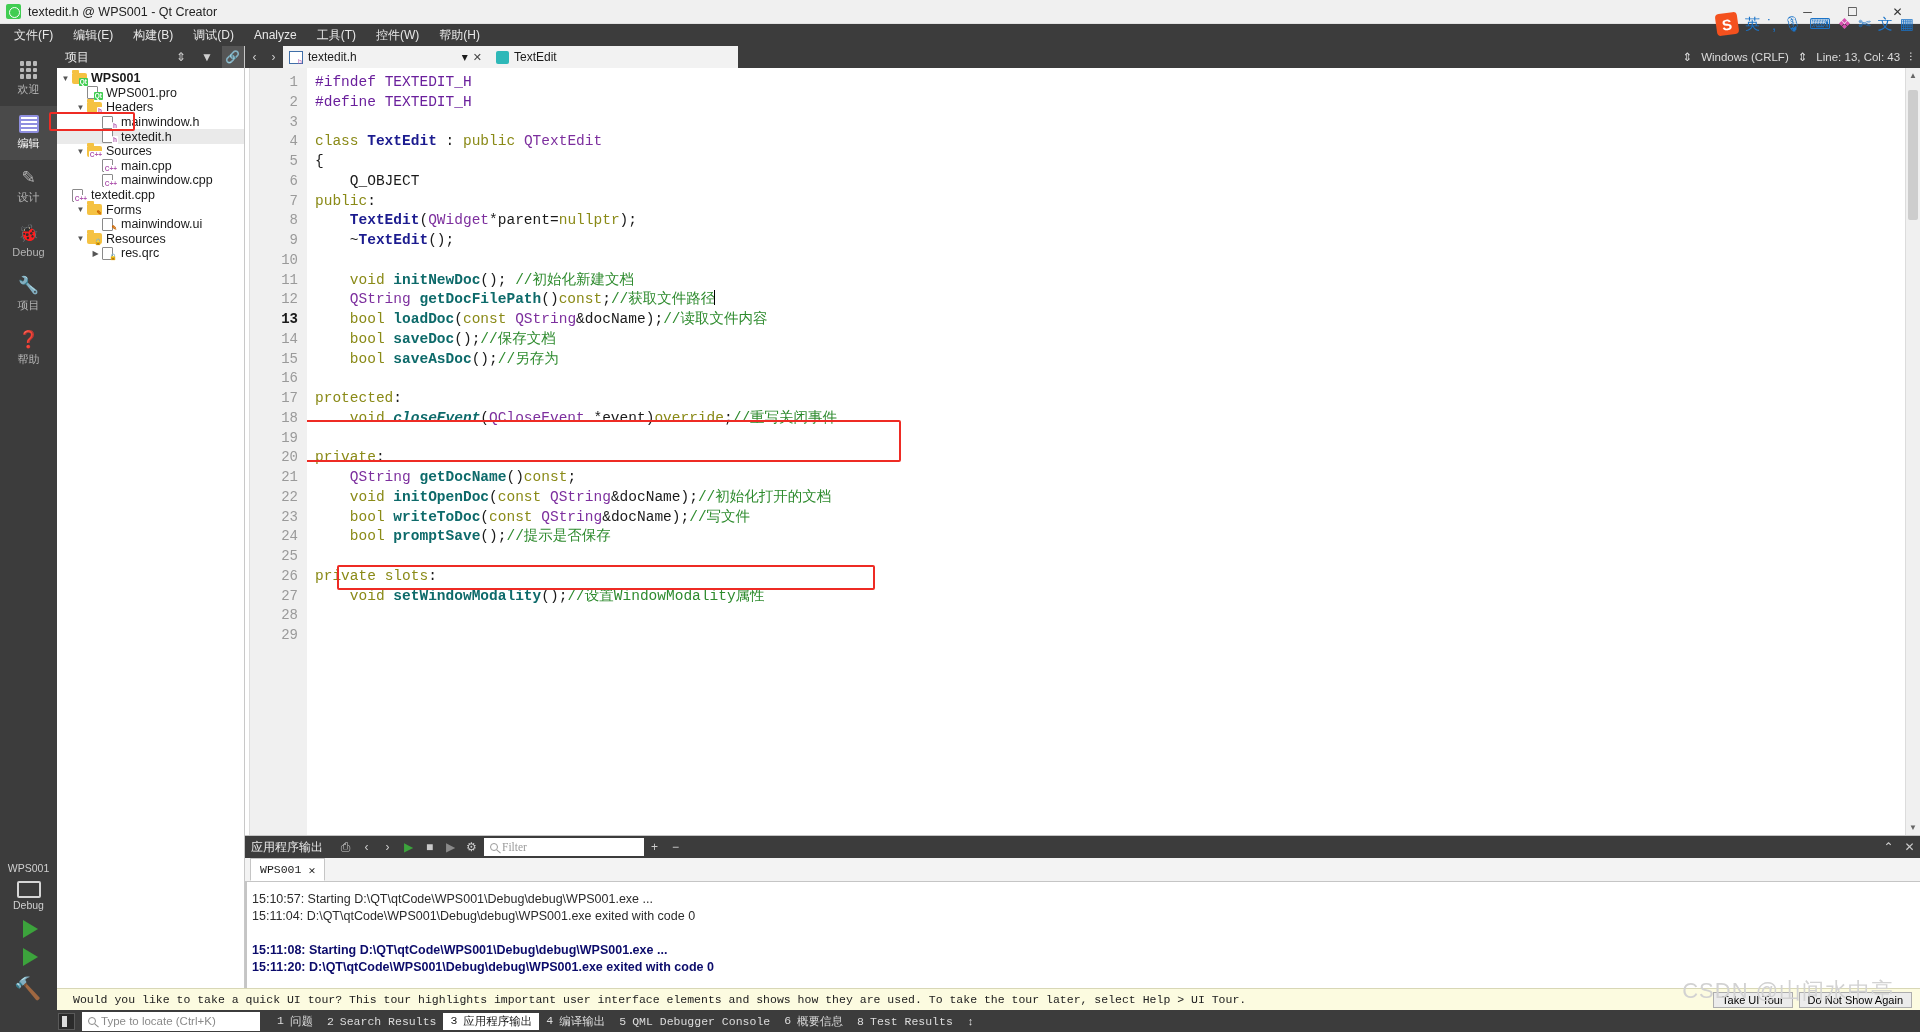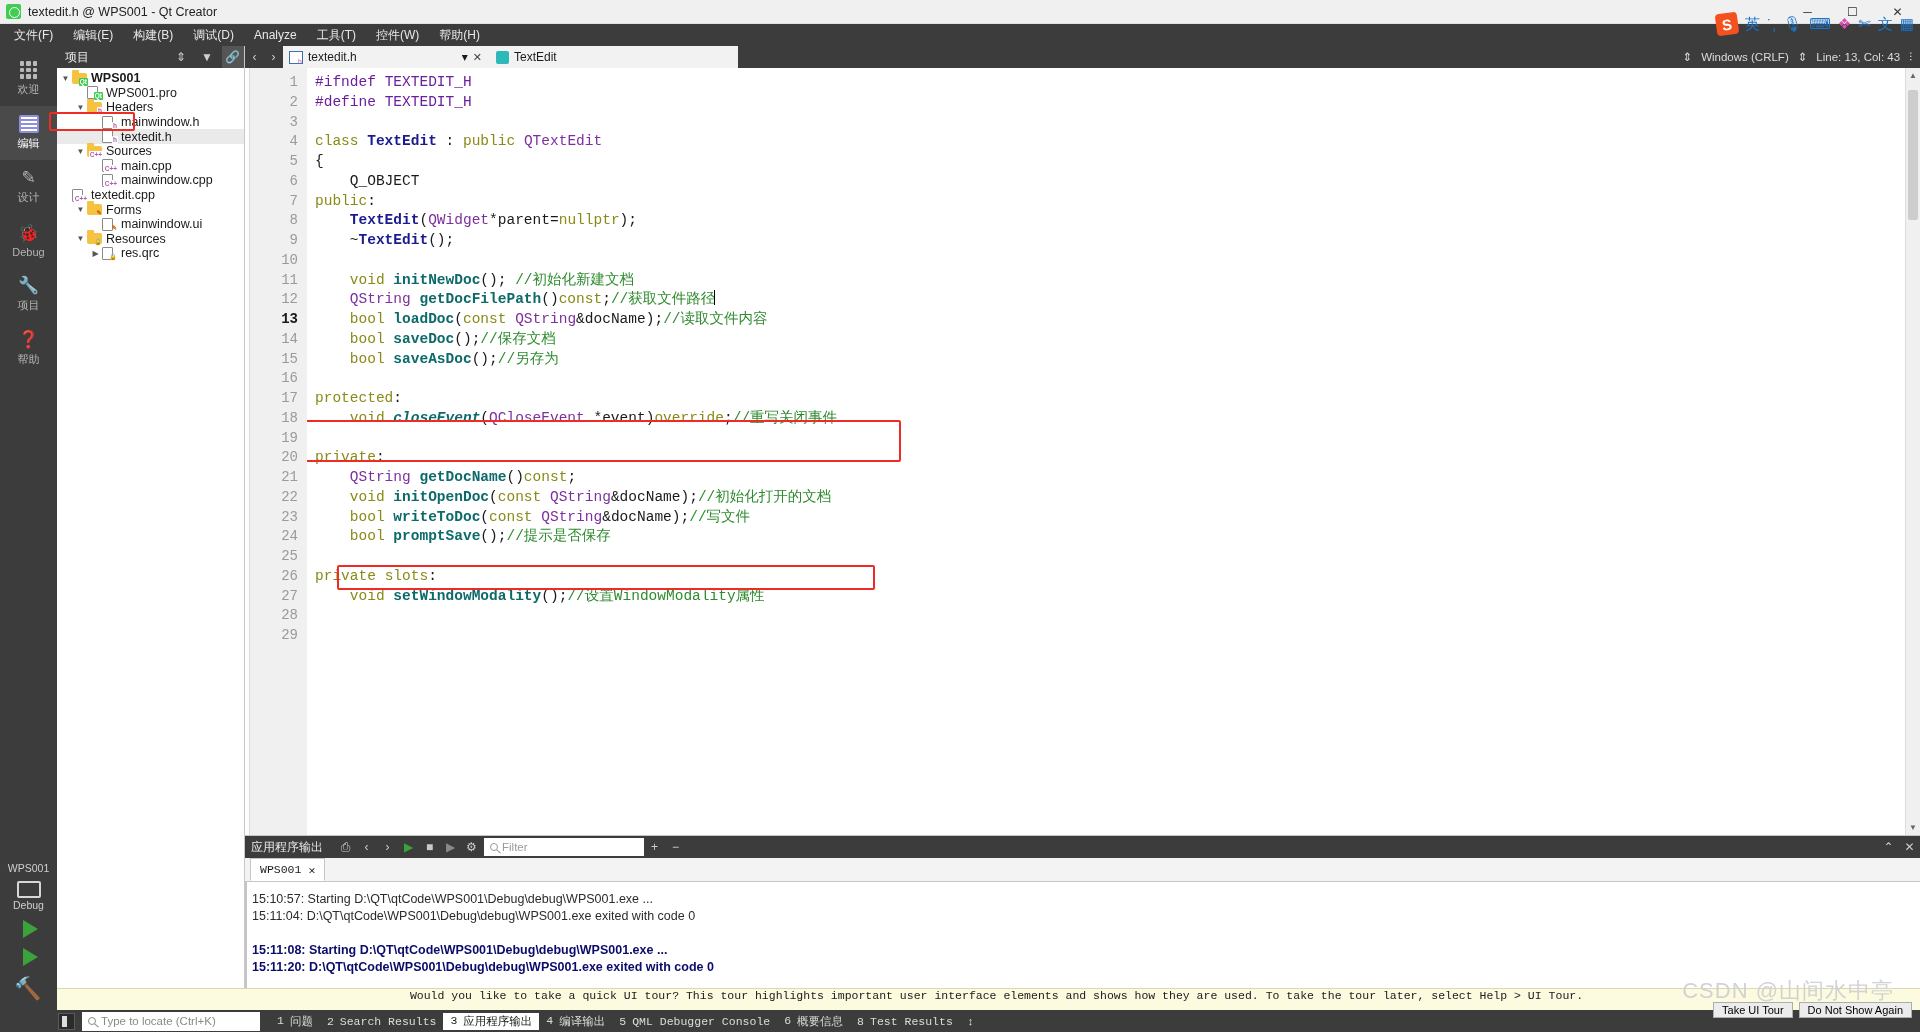--- a/index.html
+++ b/index.html
@@ -203,21 +203,21 @@
   .out-header{
     height:22px; background:#3c3c3c; display:flex; align-items:center; color:#e8e8e8;
     font-size:12px; flex:0 0 22px;
   }
   .out-title{ padding:0 12px 0 6px; }
   .oh-btn{ width:21px;height:22px;display:flex;align-items:center;justify-content:center;
            color:#cdcdcd; font-size:12px; }
   .filterbox{
     height:18px; background:#fff; display:flex; align-items:center; gap:4px; padding:0 6px;
     width:160px; margin-left:2px; color:#9a9a9a; font-size:11.5px;
-    font-family:Liberation Sans, sans-serif;
+    font-family:Liberation Serif, serif;
   }
   .out-header .rightgrp{ margin-left:auto; display:flex; align-items:center; }
   .out-tabs{
     height:24px; background:#f3f3f3; border-bottom:1px solid #c5c5c5; display:flex;
     align-items:flex-end; padding-left:5px; flex:0 0 24px;
   }
   .out-tab{
     background:#ffffff; border:1px solid #c5c5c5; border-bottom:1px solid #ffffff;
     height:23px; display:flex; align-items:center; gap:7px; padding:0 9px;
     font-family:"Liberation Mono", monospace; font-size:11.5px; color:#1a1a1a;
@@ -228,21 +228,21 @@
     border-left:1px solid #c5c5c5;
   }
   .oline{ height:17px; line-height:17px; white-space:pre; color:#2b2b2b; }
   .oline.bold{ font-weight:bold; color:#0b0b6b; }
   .out-body .divline{ position:absolute; left:0; top:0; bottom:0; width:1px; background:#c5c5c5; }
 
   
   .tourbar{
     position:absolute; left:57px; right:0; bottom:22px; height:22px; background:#fcfbe0;
     border-top:1px solid #d8d7b6; display:flex; align-items:center; padding-left:16px;
-    font-family:"Liberation Mono", monospace; font-size:11.5px; color:#202020;flex-direction:column;
+    font-family:"Liberation Mono", monospace; font-size:11.5px; color:#202020;
   }
   .tourbtns{ margin-left:auto; display:flex; gap:6px; padding-right:8px; }
   .tbtn{ background:#ececec; border:1px solid #adadad; font-size:11px; padding:1px 8px;
          font-family:"Liberation Sans",sans-serif; }
 
   
   .statusbar{
     height:22px; background:#3c3c3c; display:flex; align-items:center; color:#dcdcdc;
     font-size:12px; flex:0 0 22px; padding-left:58px; gap:0;
   }

